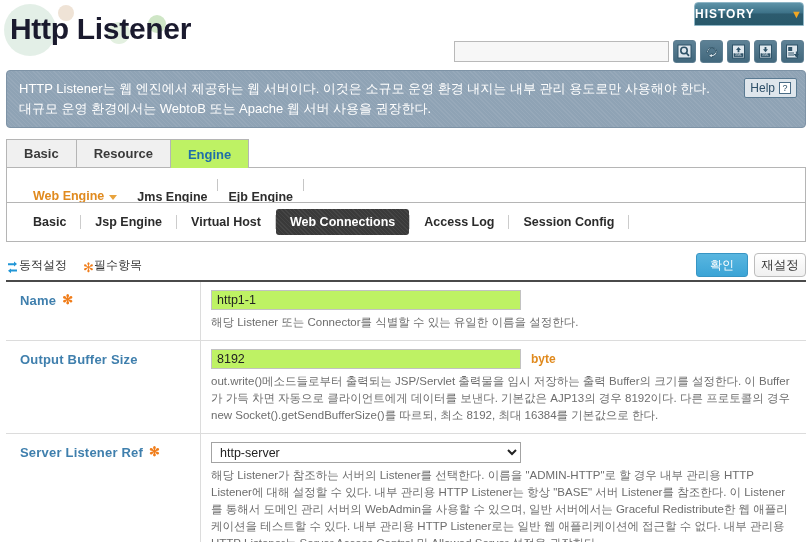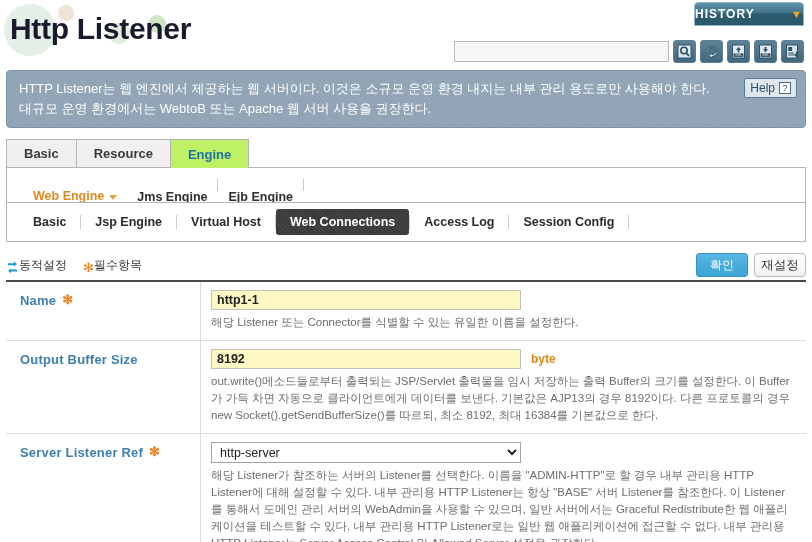--- a/index.html
+++ b/index.html
@@ -296,26 +296,25 @@
     gap: 6px;
     text-align: right;
   }
   .fcell-body {
     flex: 1;
     padding: 8px 10px 9px 10px;
   }
   .finput {
     width: 310px; height: 20px;
     border: 1px solid #c2c2c2;
-    background: #fef9c3;
+    background: #bef264;
     font-size: 12.5px;
     color: #222;
     padding: 0 5px;
     font-family: "Liberation Sans", sans-serif;
-    font-weight: bold;
   }
   .unit {
     color: #e08a1e;
     font-size: 12px;
     margin-left: 10px;
     font-weight: bold;
   }
   .fselect {
     width: 310px; height: 21px;
     border: 1px solid #a3a3a3;

